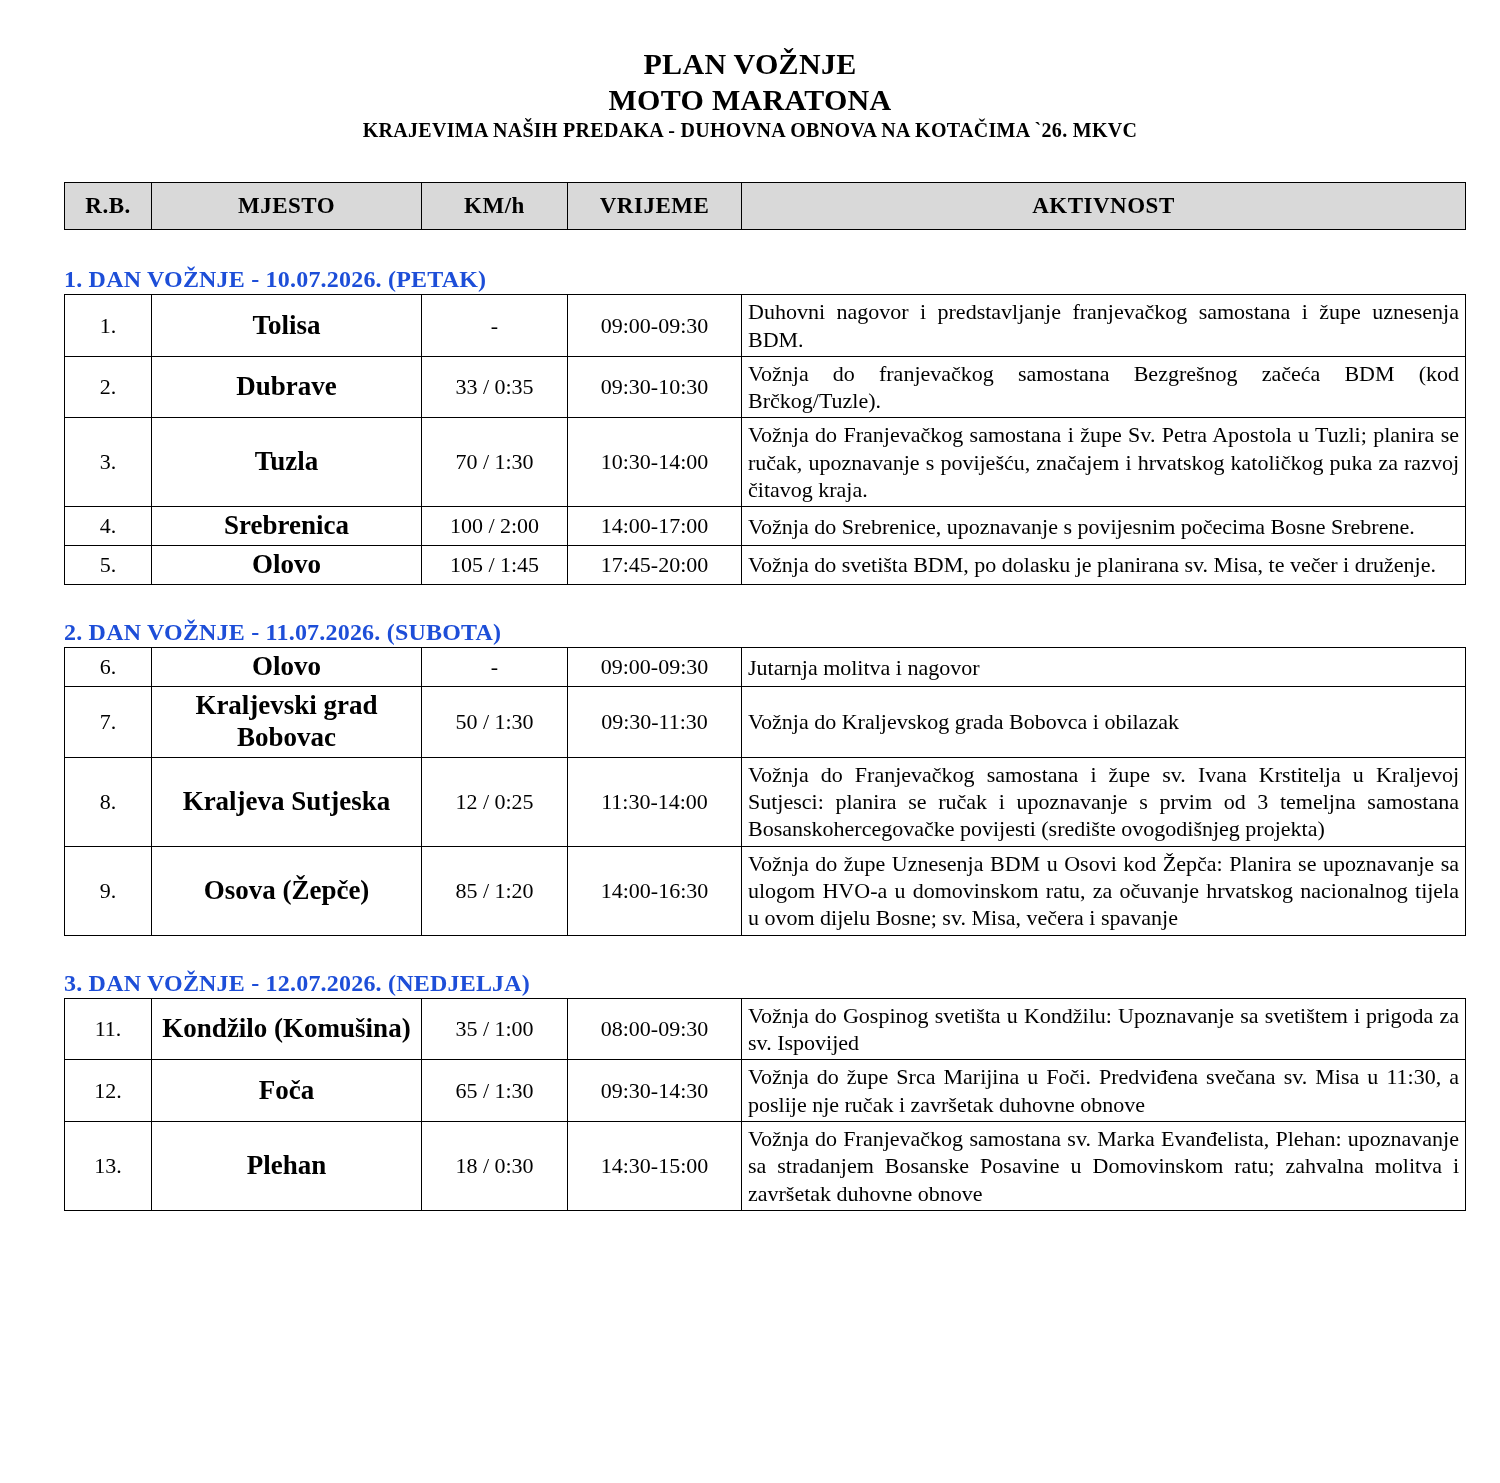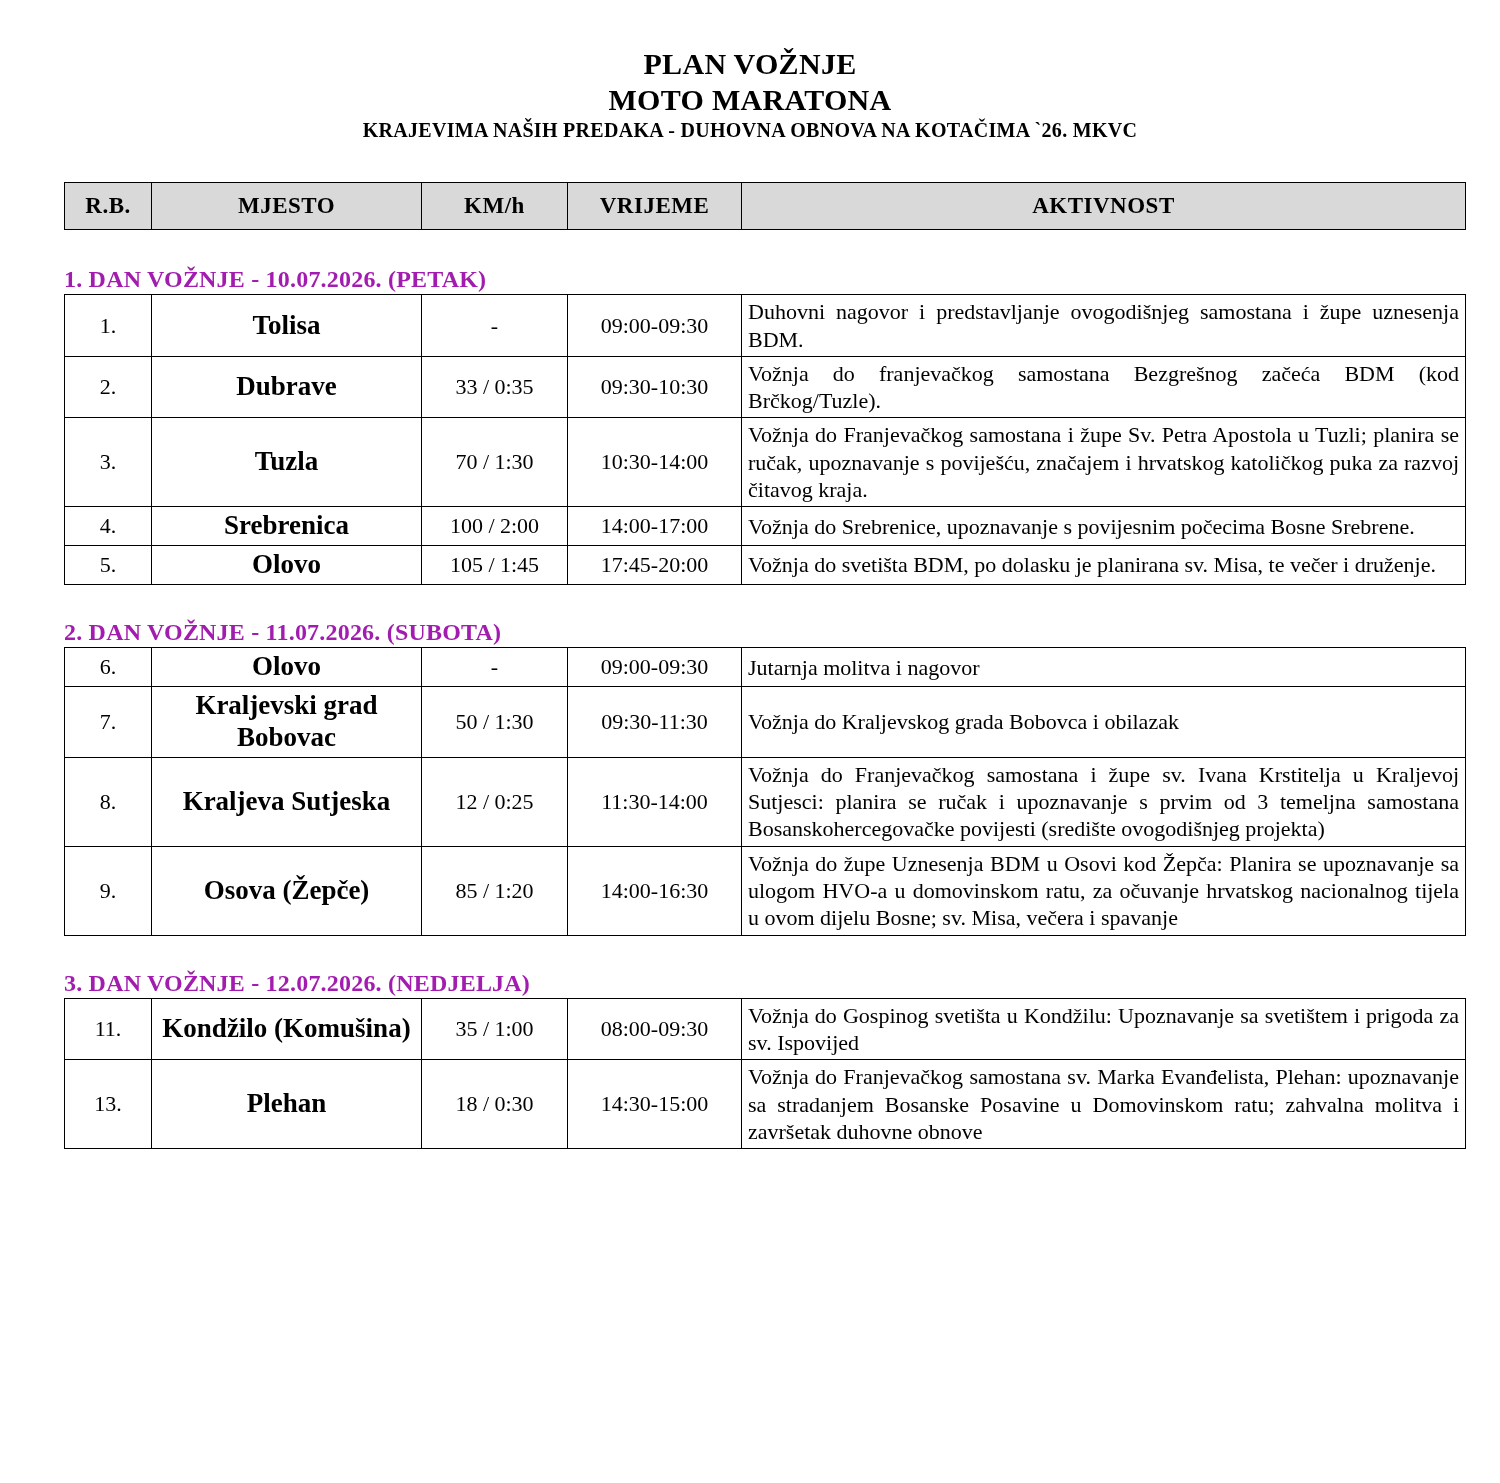--- a/index.html
+++ b/index.html
@@ -68,21 +68,21 @@
     text-align: center;
     font-weight: bold;
     font-size: 23px;
     letter-spacing: 0.5px;
     height: 40px;
     padding: 5px 6px;
   }
 
   
   .day-caption {
-    color: #a21caf;
+    color: #1d4ed8;
     font-weight: bold;
     font-size: 24px;
     margin: 0 0 2px 52px;
     letter-spacing: 0.2px;
     line-height: 1.1;
   }
   .spacer-lg { height: 34px; }
   .spacer-xl { height: 40px; }
   .spacer-after-header { height: 36px; }
 
@@ -158,21 +158,21 @@
             <col class="c-km">
             <col class="c-vr">
             <col class="c-ak">
           </colgroup>
           <tbody>
             <tr>
               <td class="rb">1.</td>
               <td class="mj">Tolisa</td>
               <td class="km">-</td>
               <td class="vr">09:00-09:30</td>
-              <td class="ak">Duhovni nagovor i predstavljanje ovogodišnjeg samostana i župe uznesenja BDM.</td>
+              <td class="ak">Duhovni nagovor i predstavljanje franjevačkog samostana i župe uznesenja BDM.</td>
             </tr>
             <tr>
               <td class="rb">2.</td>
               <td class="mj">Dubrave</td>
               <td class="km">33 / 0:35</td>
               <td class="vr">09:30-10:30</td>
               <td class="ak">Vožnja do franjevačkog samostana Bezgrešnog začeća BDM (kod Brčkog/Tuzle).</td>
             </tr>
             <tr>
               <td class="rb">3.</td>
@@ -254,20 +254,27 @@
           </colgroup>
           <tbody>
             <tr>
               <td class="rb">11.</td>
               <td class="mj">Kondžilo (Komušina)</td>
               <td class="km">35 / 1:00</td>
               <td class="vr">08:00-09:30</td>
               <td class="ak">Vožnja do Gospinog svetišta u Kondžilu: Upoznavanje sa svetištem i prigoda za sv. Ispovijed</td>
             </tr>
             <tr>
+              <td class="rb">12.</td>
+              <td class="mj">Foča</td>
+              <td class="km">65 / 1:30</td>
+              <td class="vr">09:30-14:30</td>
+              <td class="ak">Vožnja do župe Srca Marijina u Foči. Predviđena svečana sv. Misa u 11:30, a poslije nje ručak i završetak duhovne obnove</td>
+            </tr>
+            <tr>
               <td class="rb">13.</td>
               <td class="mj">Plehan</td>
               <td class="km">18 / 0:30</td>
               <td class="vr">14:30-15:00</td>
               <td class="ak">Vožnja do Franjevačkog samostana sv. Marka Evanđelista, Plehan: upoznavanje sa stradanjem Bosanske Posavine u Domovinskom ratu; zahvalna molitva i završetak duhovne obnove</td>
             </tr>
           </tbody>
         </table>
       </div>
     </div>

